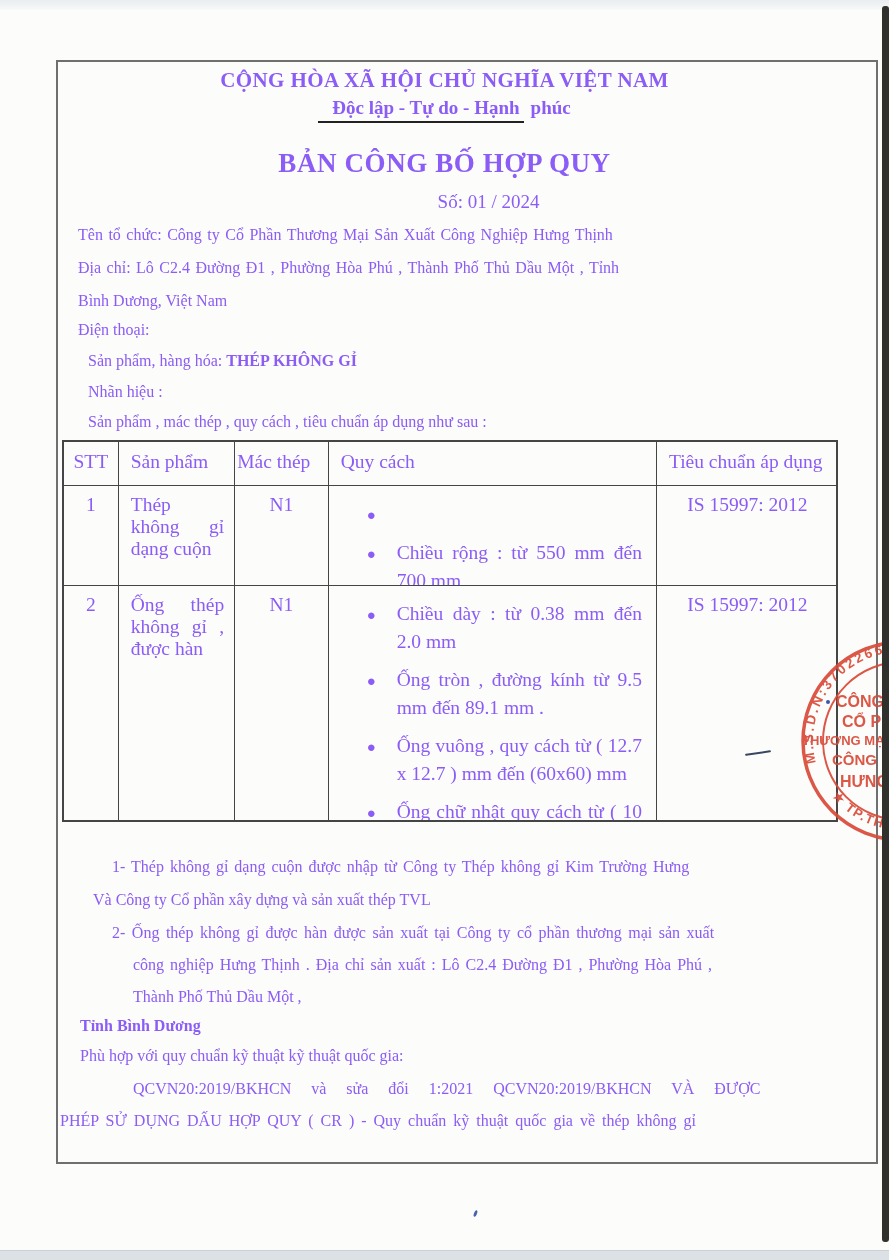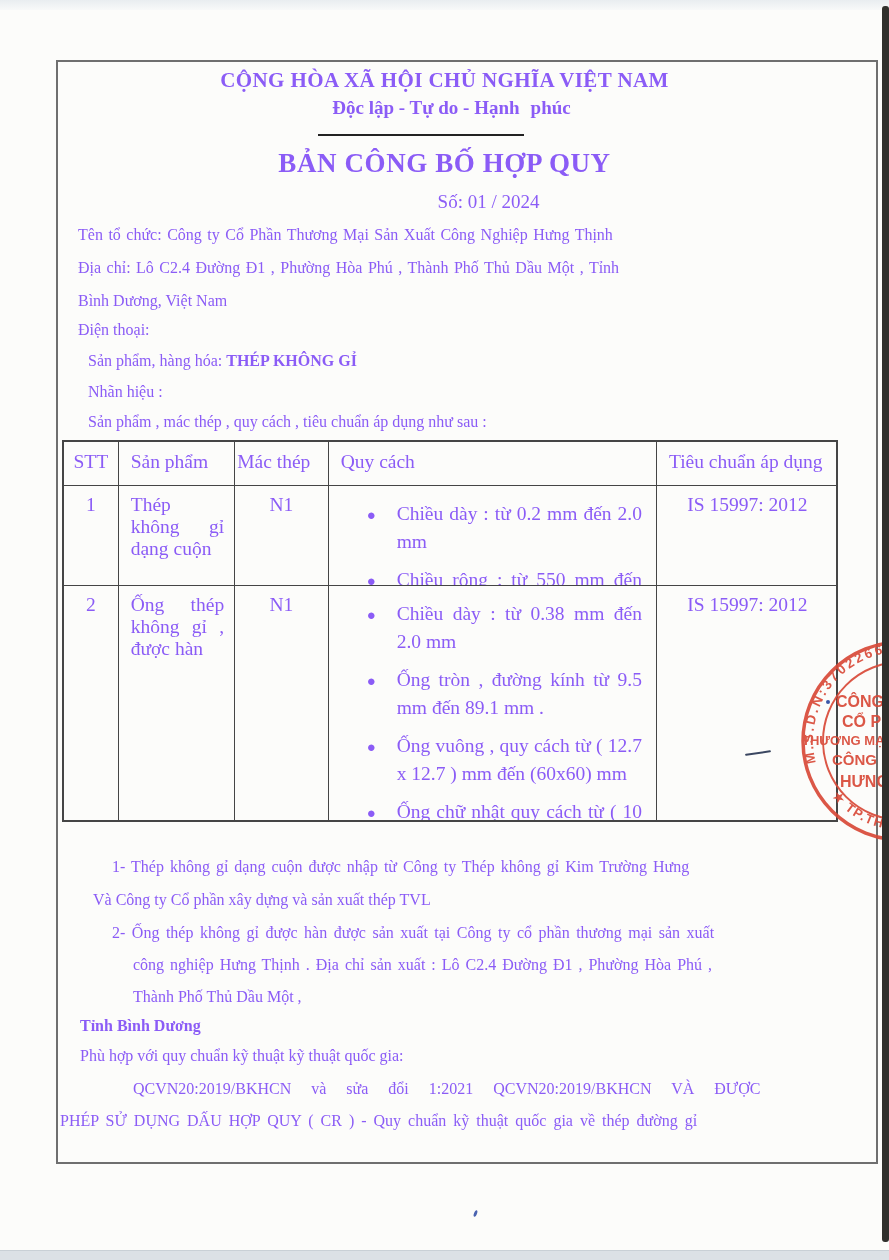--- a/index.html
+++ b/index.html
@@ -13,21 +13,21 @@
     background:linear-gradient(#e9edf0,#f8f9f9);}
   .edge-bottom{position:absolute;left:0;top:1250px;width:889px;height:10px;
     background:#dce1e6;border-top:1px solid #c9d0d6;}
   .edge-right{position:absolute;left:882px;top:6px;width:7px;height:1236px;
     background:#30302c;border-radius:3px;}
   
   .frame{position:absolute;left:56px;top:60px;width:818px;height:1100px;
     border:2px solid #6f6f6f;}
   
   .cline{position:absolute;left:0;width:889px;text-align:center;white-space:nowrap;}
-  .motto-underline{border-bottom:2.5px solid #222;padding:0 4px 16px 14px;}
+  .motto-underline{border-bottom:2.5px solid #222;padding:0 4px 3px 14px;}
   .motto-tail{margin-left:7px;}
   .h-republic{top:68px;font-size:21px;font-weight:bold;letter-spacing:.4px;}
   .h-motto{top:97px;font-size:19px;font-weight:bold;}
   .h-title{top:148px;font-size:27px;font-weight:bold;letter-spacing:.6px;}
   .h-number{top:191px;font-size:19px;padding-left:44px;}
   
   .line{position:absolute;font-size:16px;white-space:nowrap;}
   .l-org{left:78px;top:226px;word-spacing:1.5px;}
   .l-addr1{left:78px;top:259px;word-spacing:1.5px;}
   .l-addr2{left:78px;top:292px;}
@@ -104,21 +104,20 @@
       <div class="tcell c5">Tiêu chuẩn áp dụng</div>
     </div>
     <div id="table-rows">
         <div class="trow r0">
           <div class="tcell c1">1</div>
           <div class="tcell c2">Thép không gỉ dạng cuộn</div>
           <div class="tcell c3">N1</div>
           <div class="tcell c4">
             <div class="bullet-item">
               <span class="bullet-dot">●</span>
-              <span class="bullet-text">Chiều dày : từ 0.2 mm đến 2.0 mm</span>
             </div>
             <div class="bullet-item">
               <span class="bullet-dot">●</span>
               <span class="bullet-text">Chiều rộng : từ 550 mm đến 700 mm</span>
             </div>
           </div>
           <div class="tcell c5">IS 15997: 2012</div>
         </div>
         <div class="trow r1">
           <div class="tcell c1">2</div>
@@ -148,21 +147,21 @@
   </div>
 
   <div class="line n-item1a">1-  Thép không gỉ dạng cuộn được nhập từ Công ty Thép không gỉ Kim Trường Hưng</div>
   <div class="line n-item1b">Và Công ty Cổ phần xây dựng và sản xuất thép TVL</div>
   <div class="line n-item2a">2-  Ống thép không gỉ được hàn được sản xuất tại Công ty cổ phần thương mại sản xuất</div>
   <div class="line n-item2b">công nghiệp Hưng Thịnh . Địa chỉ sản xuất : Lô C2.4 Đường Đ1 , Phường Hòa Phú ,</div>
   <div class="line n-item2c">Thành Phố Thủ Dầu Một ,</div>
   <div class="line n-province">Tỉnh Bình Dương</div>
   <div class="line n-conform">Phù hợp với quy chuẩn kỹ thuật kỹ thuật quốc gia:</div>
   <div class="line n-std1">QCVN20:2019/BKHCN và sửa đổi 1:2021 QCVN20:2019/BKHCN VÀ ĐƯỢC</div>
-  <div class="line n-std2">PHÉP SỬ DỤNG DẤU HỢP QUY ( CR ) -  Quy chuẩn kỹ thuật quốc gia về thép đường gỉ</div>
+  <div class="line n-std2">PHÉP SỬ DỤNG DẤU HỢP QUY ( CR ) -  Quy chuẩn kỹ thuật quốc gia về thép không gỉ</div>
 
   <svg class="stamp" viewBox="0 0 230 230" xmlns="http://www.w3.org/2000/svg">
     <g id="stamp-g" transform="translate(112,115)" fill="none">
       <circle r="99" stroke-width="3.5" stroke="#d94a38"></circle>
       <circle r="79" stroke-width="2" stroke="#d94a38"></circle>
       <defs>
         <path id="arcTop" d="M -86,22 A 88.7,88.7 0 0 1 55,-70"></path>
         <path id="arcBottom" d="M -70,55 A 89,89 0 0 0 70,55"></path>
       </defs>
       <text font-family="Liberation Sans, sans-serif" font-size="13.5" font-weight="bold" letter-spacing="2.5" fill="#d94a38">

